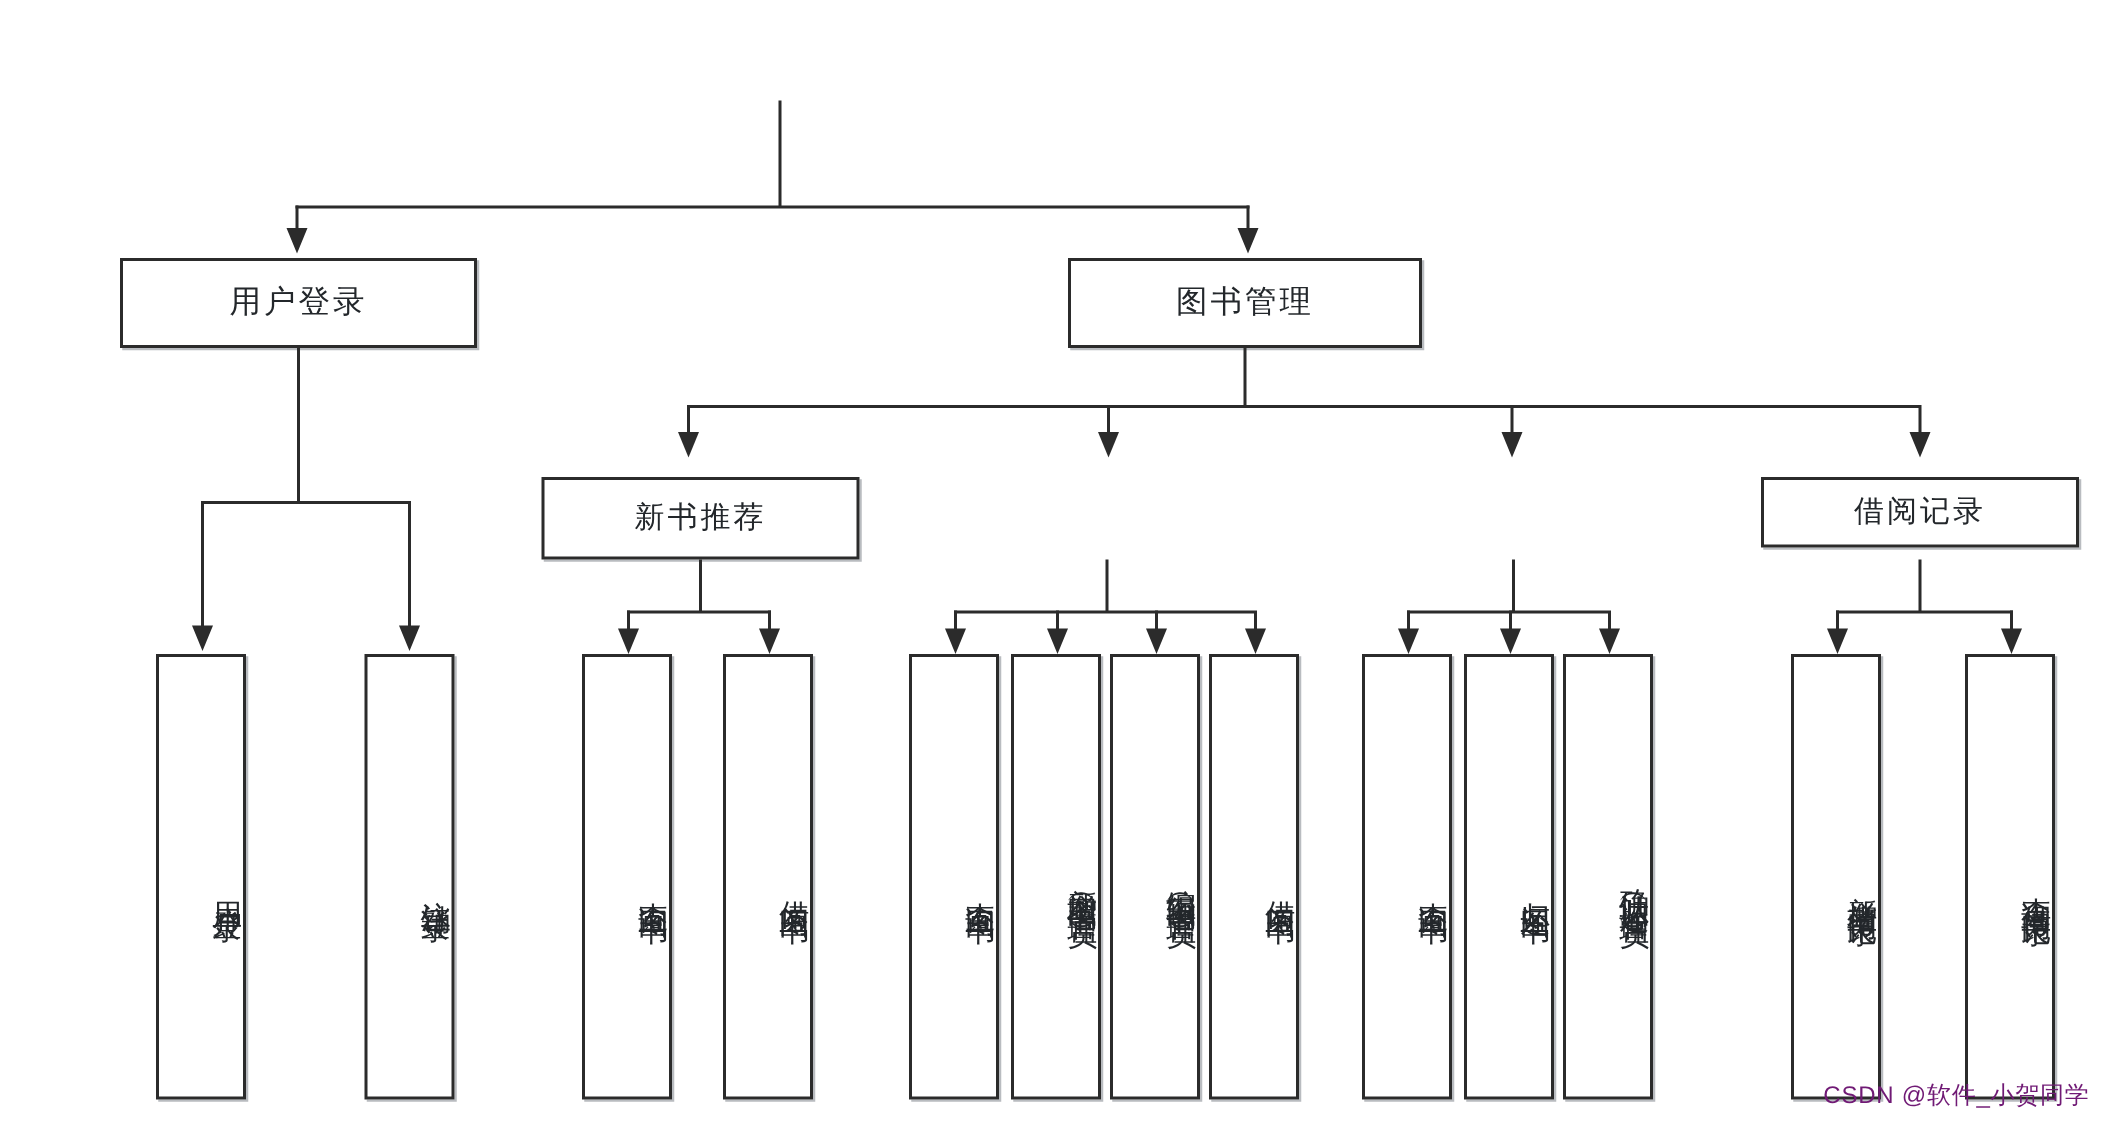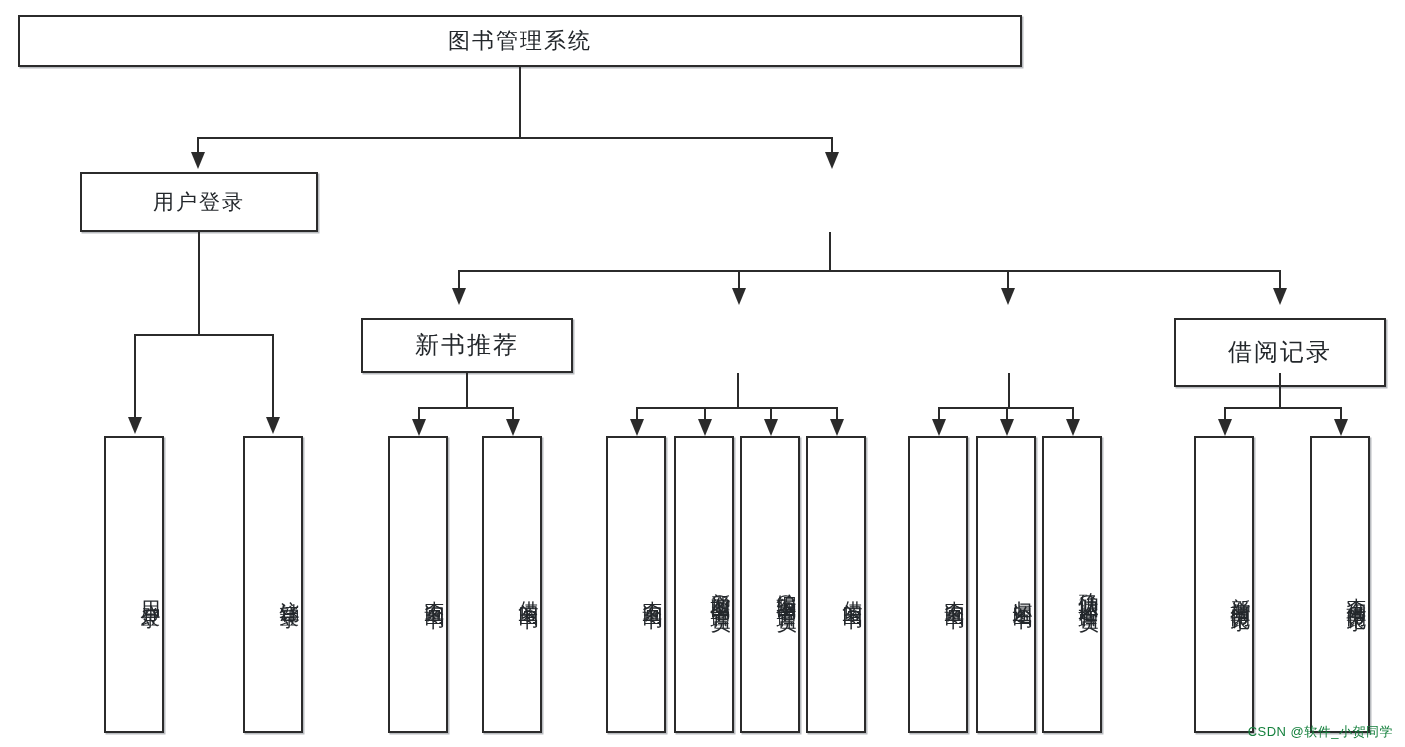--- a/index.html
+++ b/index.html
@@ -26,21 +26,21 @@
     justify-content:center;
     font-size:21px;
     line-height:1.28;
     letter-spacing:1px;
     color:#23272b;
     text-align:center;
     box-shadow:1.5px 1.5px 0 0 #b9bcc0;
   }
   .node.root{font-size:22px;letter-spacing:2px;}
   .node.level2{font-size:21px;letter-spacing:2px;}
-  .node.level3{font-size:24px;letter-spacing:2px;}
+  .node.level3{font-size:20px;letter-spacing:2px;}
   
   .node.leaf{
     font-size:20px;
     letter-spacing:3px;
     line-height:1.18;
     writing-mode:vertical-rl;
     text-orientation:upright;
     align-items:flex-start;
     justify-content:center;
     padding-top:12px;
@@ -63,50 +63,50 @@
     width:0;height:0;
     border-left:7px solid transparent;
     border-right:7px solid transparent;
     border-top:17px solid #2b2b2b;
   }
   
   #watermark{
     position:absolute;
     right:12px;
     bottom:6px;
-    font-size:13px;
-    color:#15803d;
+    font-size:16px;
+    color:#701a75;
     letter-spacing:.5px;
     white-space:nowrap;
     user-select:none;
   }
 </style>
 </head>
 <body>
 
 <div id="canvas">
 
-  <div class="node root" style="left:18px;top:15px;width:1004px;height:52px;">
-    <span>图书管理系统</span>
-  </div>
 
   <div class="vline" style="left:519px;top:67px;height:71px;"></div>
 
   <div class="hline" style="left:197px;top:137px;width:636px;"></div>
 
   <div class="vline" style="left:197px;top:137px;height:17px;"></div>
   <div class="arrow" style="left:191px;top:152px;"></div>
 
   <div class="vline" style="left:831px;top:137px;height:17px;"></div>
   <div class="arrow" style="left:825px;top:152px;"></div>
 
   <div class="node level2" style="left:80px;top:172px;width:238px;height:60px;">
     <span>用户登录</span>
   </div>
 
+  <div class="node level2" style="left:712px;top:172px;width:236px;height:60px;">
+    <span>图书管理</span>
+  </div>
 
   <div class="vline" style="left:198px;top:232px;height:103px;"></div>
   <div class="hline" style="left:134px;top:334px;width:140px;"></div>
   <div class="vline" style="left:134px;top:334px;height:85px;"></div>
   <div class="arrow" style="left:128px;top:417px;"></div>
   <div class="vline" style="left:272px;top:334px;height:85px;"></div>
   <div class="arrow" style="left:266px;top:417px;"></div>
 
   <div class="vline" style="left:829px;top:232px;height:40px;"></div>
   <div class="hline" style="left:458px;top:270px;width:822px;"></div>
@@ -119,21 +119,21 @@
 
   <div class="vline" style="left:1007px;top:270px;height:20px;"></div>
   <div class="arrow" style="left:1001px;top:288px;"></div>
 
   <div class="vline" style="left:1279px;top:270px;height:20px;"></div>
   <div class="arrow" style="left:1273px;top:288px;"></div>
 
   <div class="node level3" style="left:361px;top:318px;width:212px;height:55px;">
     <span>新书推荐</span>
   </div>
-  <div class="node level3" style="left:1174px;top:318px;width:212px;height:69px;">
+  <div class="node level3" style="left:1174px;top:318px;width:212px;height:47px;">
     <span>借阅记录</span>
   </div>
 
   <div class="vline" style="left:466px;top:373px;height:35px;"></div>
   <div class="hline" style="left:418px;top:407px;width:96px;"></div>
   <div class="vline" style="left:418px;top:407px;height:14px;"></div>
   <div class="arrow" style="left:412px;top:419px;"></div>
   <div class="vline" style="left:512px;top:407px;height:14px;"></div>
   <div class="arrow" style="left:506px;top:419px;"></div>
 

